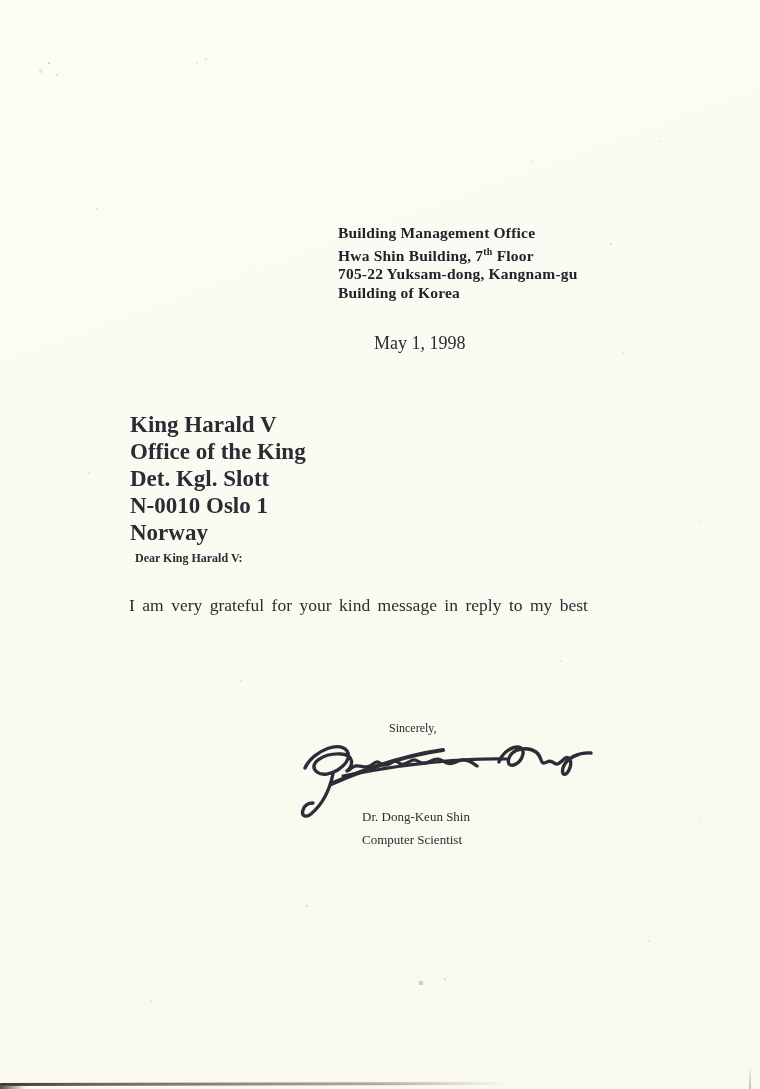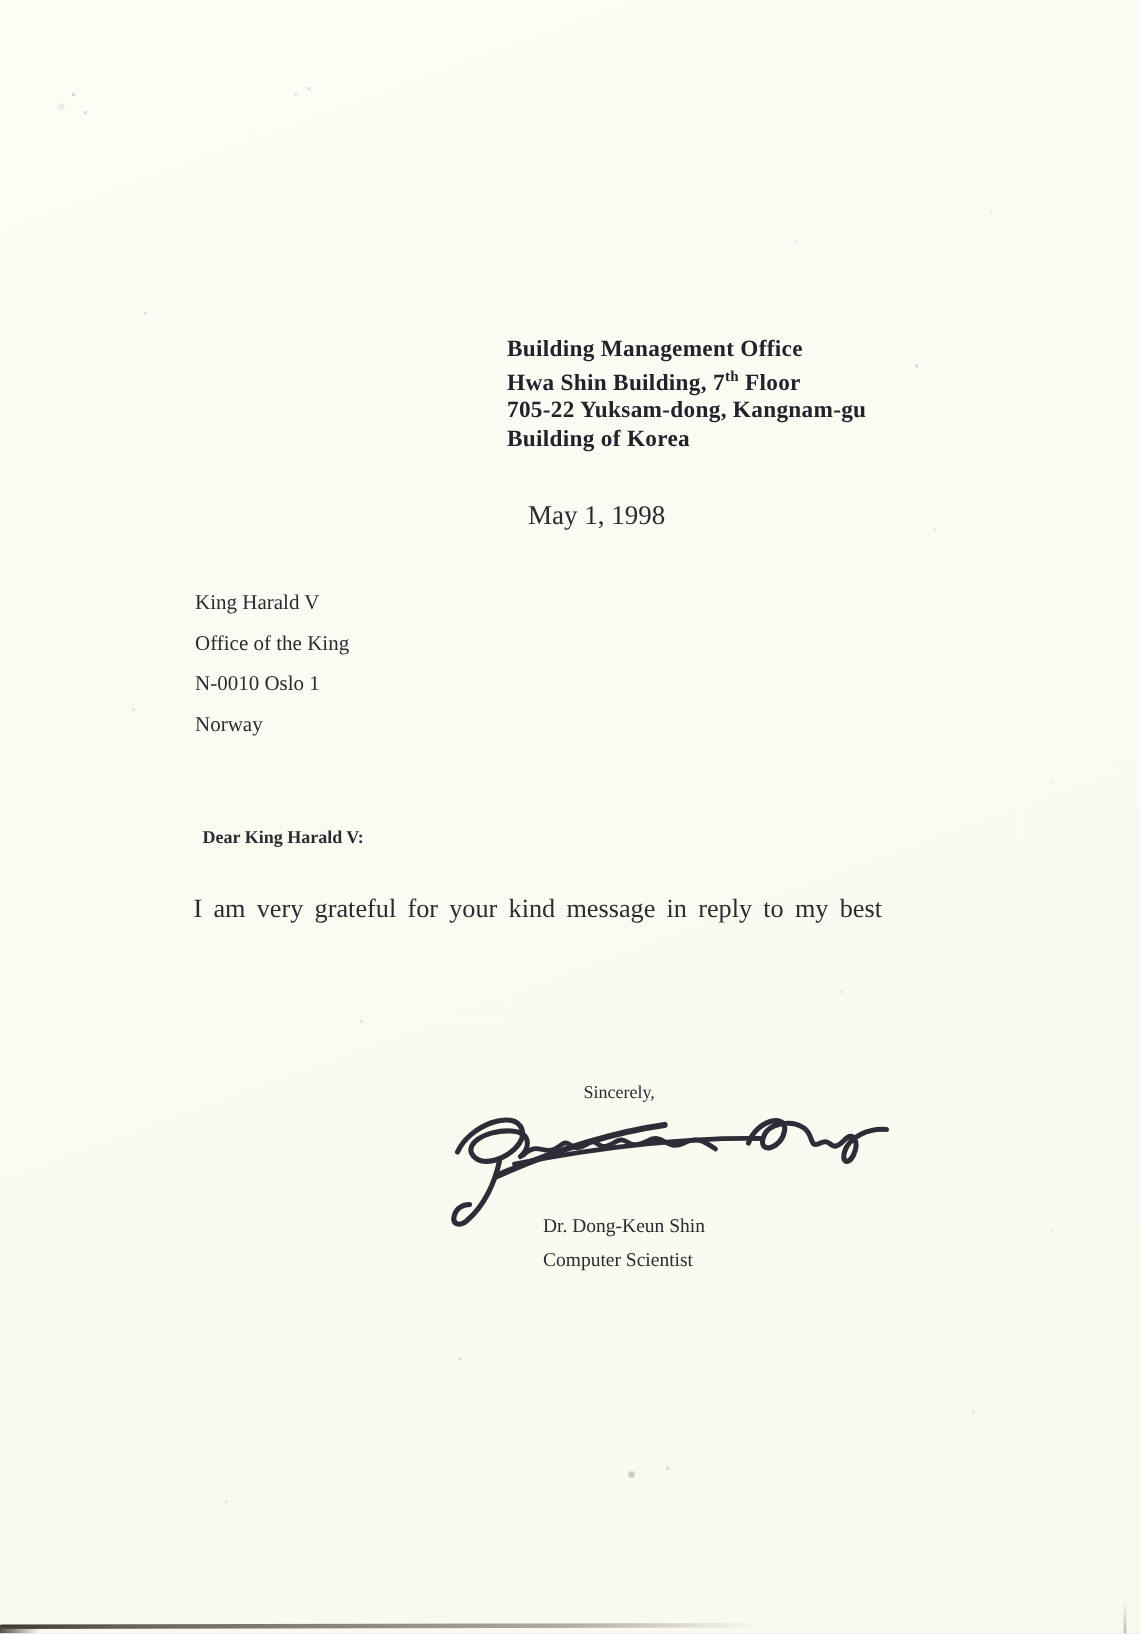--- a/index.html
+++ b/index.html
@@ -29,31 +29,32 @@
     color: #22222c;
     letter-spacing: 0.2px;
   }
   .letterhead .sup {
     vertical-align: super;
     font-size: 10px;
   }
 
   
   .date-line {
-    left: 352px;
+    left: 374px;
     top: 333px;
     font-size: 18px;
   }
 
   
   .recipient {
     left: 130px;
-    top: 389px;
-    font-size: 14px;
+    top: 411px;
+    font-size: 23px;
     line-height: 27px;
+    font-weight: bold;
   }
 
   
   .salutation {
     left: 135px;
     top: 551px;
     font-size: 12px;
     font-weight: bold;
   }
 
@@ -156,20 +157,21 @@
     <div><span>Hwa Shin Building, 7</span><span class="sup">th</span><span> Floor</span></div>
     <div>705-22 Yuksam-dong, Kangnam-gu</div>
     <div>Building of Korea</div>
   </div>
 
   <div class="abs date-line">May 1, 1998</div>
 
   <div class="abs recipient">
     <div>King Harald V</div>
     <div>Office of the King</div>
+    <div>Det. Kgl. Slott</div>
     <div>N-0010 Oslo 1</div>
     <div>Norway</div>
   </div>
 
   <div class="abs salutation">Dear King Harald V:</div>
 
   <div class="abs body-par">
     <div class="body-line-1">I am very grateful for your kind message in reply to my best</div>
   </div>
 

